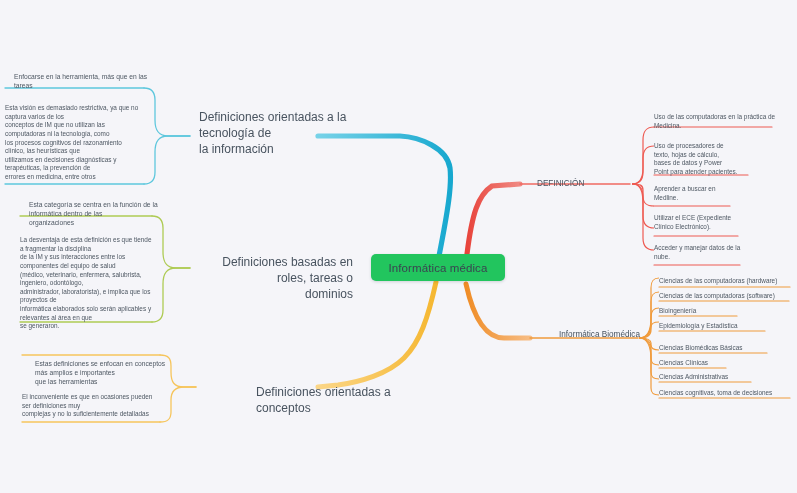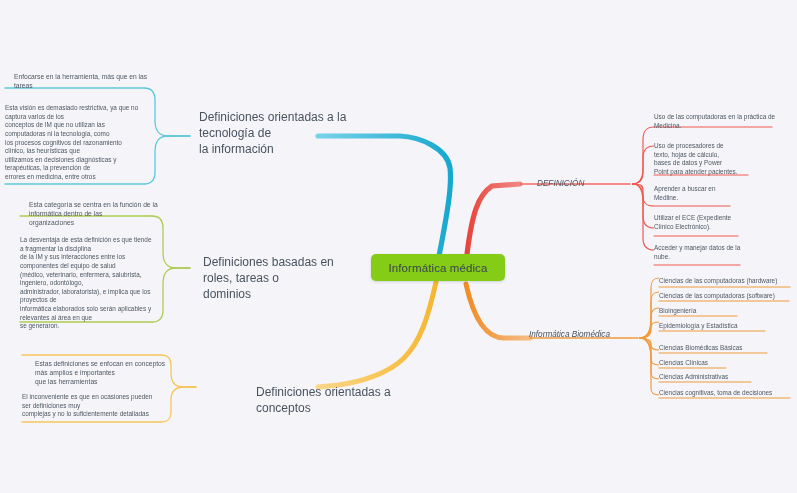--- a/index.html
+++ b/index.html
@@ -11,39 +11,39 @@
     position:relative;
   }
   #canvas{position:absolute;inset:0;width:797px;height:493px;}
   svg.wires{position:absolute;left:0;top:0;width:797px;height:493px;pointer-events:none;}
   .lbl{position:absolute;color:#4a5560;line-height:1.35;white-space:pre-line;}
 
   
   #central{
     position:absolute;
     left:371px;top:254px;width:134px;height:27px;
-    background:#84cc16;
+    background:#22c55e;
     border-radius:5px;
     box-shadow:0 1px 3px rgba(40,50,70,.18);
     display:flex;align-items:center;justify-content:center;
     font-size:11.5px;color:#3a4450;
     letter-spacing:.1px;
     z-index:5;
   }
 
   
   .mid{font-size:12px;color:#48535f;}
 
   
   .leaf{font-size:6.4px;color:#4d5762;}
   .leafhead{font-size:6.7px;color:#4d5762;}
 
   
   .rleaf{font-size:6.4px;color:#4d5762;}
-  .rmid{font-size:8.2px;color:#48535f;font-style:italic;}
+  .rmid{font-size:8.2px;color:#48535f;}
 </style>
 </head>
 <body>
 
 <div id="canvas">
 
   <svg class="wires" viewBox="0 0 797 493" xmlns="http://www.w3.org/2000/svg">
     <defs>
       <linearGradient id="gcyan" x1="0" y1="0" x2="1" y2="0">
         <stop offset="0" stop-color="#76d2e8"></stop>
@@ -120,21 +120,21 @@
     <line x1="659" y1="398" x2="790" y2="398" stroke="#f09b3c" stroke-width="1.2" stroke-linecap="round"></line>
   </svg>
 
   <div id="central">
     <span>Informática médica</span>
   </div>
 
   <div class="lbl mid" style="left:199px;top:109px;width:150px;">Definiciones orientadas a la tecnología de
 la información</div>
 
-  <div class="lbl mid" style="left:203px;top:254px;width:150px;">Definiciones basadas en roles, tareas o
+  <div class="lbl mid" style="left:203px;top:254px;width:150px;text-align:right;">Definiciones basadas en roles, tareas o
 dominios</div>
 
   <div class="lbl mid" style="left:213px;top:384px;width:160px;margin-left:43px;">Definiciones orientadas a conceptos</div>
 
   <div class="lbl leafhead" style="left:14px;top:72px;width:140px;">Enfocarse en la herramienta, más que en las
 tareas</div>
 
   <div class="lbl leaf" style="left:5px;top:104px;width:146px;">Esta visión es demasiado restrictiva, ya que no
 captura varios de los
 conceptos de IM que no utilizan las
@@ -181,21 +181,21 @@
 
   <div class="lbl rleaf" style="left:654px;top:185px;width:118px;">Aprender a buscar en
 Medline.</div>
 
   <div class="lbl rleaf" style="left:654px;top:214px;width:118px;">Utilizar el ECE (Expediente
 Clínico Electrónico).</div>
 
   <div class="lbl rleaf" style="left:654px;top:244px;width:125px;">Acceder y manejar datos de la
 nube.</div>
 
-  <div class="lbl rmid" style="left:507px;top:329px;width:115px;padding-left:22px;">Informática Biomédica</div>
+  <div class="lbl rmid" style="left:537px;top:329px;width:115px;padding-left:22px;">Informática Biomédica</div>
 
   <div class="lbl rleaf" style="left:659px;top:277px;width:140px;">Ciencias de las computadoras (hardware)</div>
   <div class="lbl rleaf" style="left:659px;top:292px;width:140px;">Ciencias de las computadoras (software)</div>
   <div class="lbl rleaf" style="left:659px;top:307px;width:140px;">Bioingeniería</div>
   <div class="lbl rleaf" style="left:659px;top:322px;width:140px;">Epidemiología y Estadística</div>
   <div class="lbl rleaf" style="left:659px;top:344px;width:140px;">Ciencias Biomédicas Básicas</div>
   <div class="lbl rleaf" style="left:659px;top:359px;width:140px;">Ciencias Clínicas</div>
   <div class="lbl rleaf" style="left:659px;top:373px;width:140px;">Ciencias Administrativas</div>
   <div class="lbl rleaf" style="left:659px;top:389px;width:145px;">Ciencias cognitivas, toma de decisiones</div>
 

